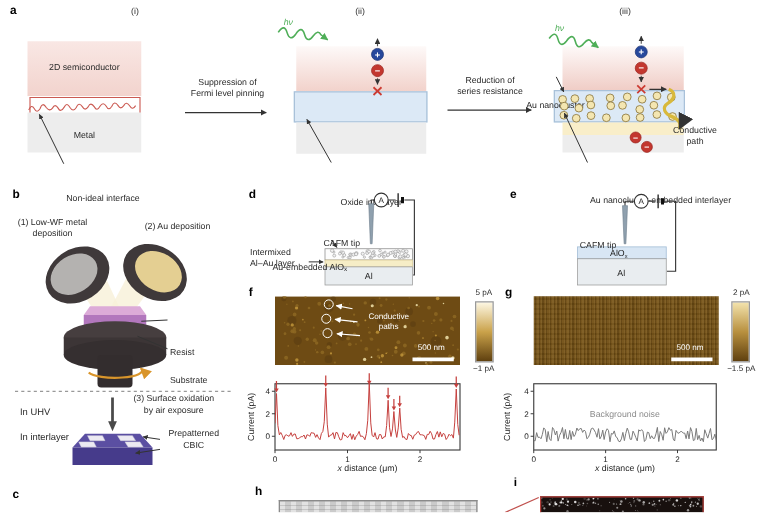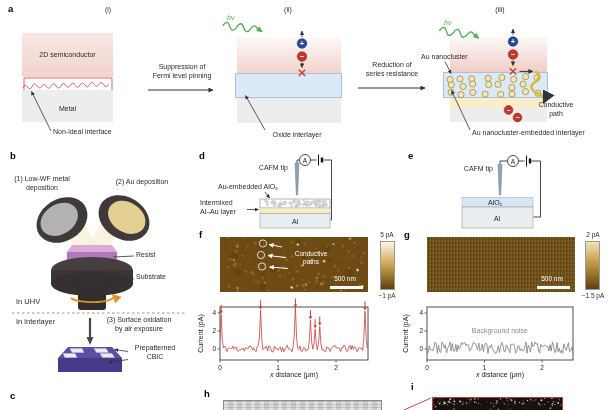--- a/index.html
+++ b/index.html
@@ -6,21 +6,21 @@
   html,body { background:#fff; }
   .fig { position:relative; width:615px; height:410px; background:#fff;
          font-family:"Liberation Sans", sans-serif; color:#2a2a2a; overflow:hidden; }
   .abs { position:absolute; }
   .t7  { font-size:7px; line-height:1.22; color:#2a2a2a; }
   .t75 { font-size:7.5px; line-height:1.2; color:#2a2a2a; }
   .t65 { font-size:6.5px; line-height:1.2; }
   .w   { color:#fff; }
   .ctr { text-align:center; }
   .rt  { text-align:right; }
-  .nw  { white-space:nowrap; }
+  .nw  { white-space:nowrap;margin-top:28px; }
   .plabel { font-size:9.5px; font-weight:bold; color:#000; }
   .sub { font-size:5px; vertical-align:-1px; }
   svg { display:block; }
 </style>
 </head>
 <body>
 
 <div class="fig">
 
   <div class="abs plabel" style="left:8px;top:3px">a</div>

